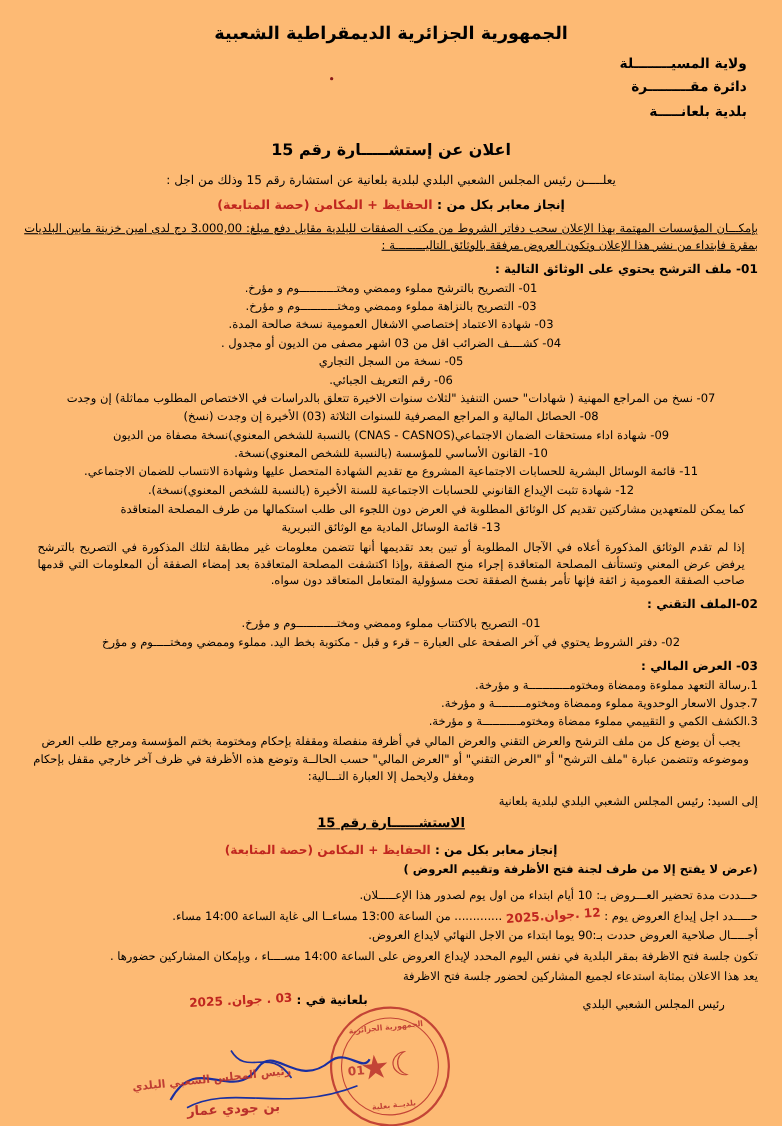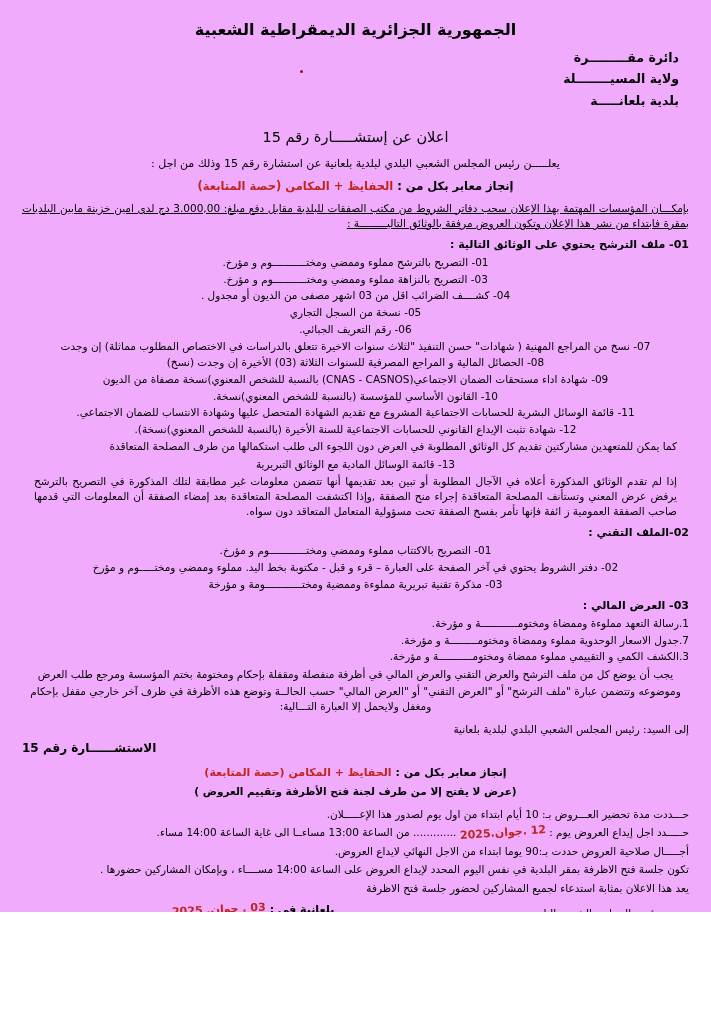--- a/index.html
+++ b/index.html
@@ -7,23 +7,23 @@
     padding: 0;
     background: #ffffff;
   }
   body {
     font-family: "DejaVu Sans", "Liberation Sans", sans-serif;
     color: #000;
   }
   .page {
     position: relative;
     width: 711px;
-    height: 912px;
+    height: 1024px;
     margin: 0 auto;
-    background: #f0abfc;
+    background: #fdba74;
     overflow: hidden;
     box-sizing: border-box;
     padding: 10px 22px 0 22px;
     font-size: 10.5px;
     line-height: 1.45;
   }
   .hdr-title {
     text-align: center;
     font-weight: bold;
     font-size: 16px;
@@ -43,21 +43,21 @@
     position: absolute;
     left: 300px;
     top: 70px;
     width: 3px;
     height: 3px;
     background: #8a1a1a;
     border-radius: 50%;
   }
   .announce-title {
     text-align: center;
-    font-weight: normal;
+    font-weight: bold;
     font-size: 14.5px;
     margin: 16px 0 8px 0;
   }
   .lead {
     text-align: center;
     font-size: 11px;
     margin: 2px 0 6px 0;
   }
   .subject-line {
     text-align: center;
@@ -103,34 +103,35 @@
     text-align: center;
     font-size: 10.5px;
     margin: 2px 0;
   }
   .to-line {
     text-align: right;
     font-size: 10.5px;
     margin: 8px 0 2px 0;
   }
   .cons-title {
-    text-align: left;
+    text-align: center;
     font-weight: bold;
     font-size: 12px;
     margin: 2px 0 8px 0;
+    text-decoration: underline;
   }
   .box-line {
     text-align: center;
     font-weight: bold;
     font-size: 11px;
     margin: 3px 0;
   }
   .box-line .red { color: #c0261f; }
   .box-sub {
-    text-align: center;
+    text-align: right;
     font-size: 10.5px;
     margin: 2px 0 8px 0;
     font-weight: bold;
   }
   .deadline {
     text-align: right;
     font-size: 10.5px;
     margin: 3px 0;
     position: relative;
   }
@@ -248,59 +249,59 @@
 </head>
 <body>
 
 <div class="page">
 
   <div class="dot-mark"></div>
 
   <div class="hdr-title">الجمهورية الجزائرية  الديمقراطية الشعبية</div>
 
   <div class="wilaya-block">
+    <div>ولاية المسيــــــــلة</div>
     <div>دائرة مقـــــــــرة</div>
-    <div>ولاية المسيــــــــلة</div>
     <div>بلدية بلعانـــــة</div>
   </div>
 
   <div class="announce-title">اعلان عن إستشـــــارة رقم 15</div>
 
   <div class="lead">يعلـــــن رئيس المجلس الشعبي البلدي  لبلدية بلعانية عن استشارة رقم 15 وذلك من اجل :</div>
 
   <div class="subject-line">
     <span>إنجاز معابر بكل من :</span>
     <span class="red">الحفايظ + المكامن (حصة المتابعة)</span>
   </div>
 
   <div class="para">بإمكـــان المؤسسات المهتمة بهذا الإعلان سحب دفاتر الشروط  من مكتب الصفقات للبلدية مقابل دفع مبلغ: 3.000,00 دج لدى امين  خزينة مابين البلديات بمقرة فابتداء من نشر هذا الإعلان  وتكون العروض مرفقة بالوثائق التاليـــــــــة :</div>
 
   <div class="sec-head">01- ملف الترشح يحتوي على الوثائق التالية :</div>
   <ul class="items">
     <li class="item-c">01-  التصريح بالترشح مملوء وممضي ومختـــــــــــوم و مؤرخ.</li>
     <li class="item-c">03-  التصريح بالنزاهة مملوء وممضي ومختـــــــــــوم و مؤرخ.</li>
+    <li class="item-c">03-  شهادة الاعتماد إختصاصي الاشغال العمومية نسخة صالحة المدة.</li>
     <li class="item-c">04- كشــــف الضرائب اقل من 03 اشهر مصفى من الديون أو مجدول .</li>
     <li class="item-c">05-  نسخة  من السجل التجاري</li>
     <li class="item-c">06-  رقم التعريف الجبائي.</li>
     <li class="item-c">07-  نسخ من المراجع المهنية ( شهادات" حسن التنفيذ "لثلاث سنوات الاخيرة تتعلق بالدراسات في الاختصاص المطلوب مماثلة) إن وجدت</li>
     <li class="item-c">08- الحصائل المالية و المراجع المصرفية للسنوات الثلاثة (03) الأخيرة إن وجدت  (نسخ)</li>
     <li class="item-c">09- شهادة اداء مستحقات الضمان الاجتماعي(CNAS - CASNOS) بالنسبة للشخص المعنوي)نسخة مصفاة من الديون</li>
     <li class="item-c">10- القانون الأساسي للمؤسسة (بالنسبة للشخص المعنوي)نسخة.</li>
     <li class="item-c">11- قائمة الوسائل البشرية للحسابات الاجتماعية المشروع مع تقديم الشهادة المتحصل عليها وشهادة الانتساب للضمان الاجتماعي.</li>
     <li class="item-c">12- شهادة  تثبت الإيداع القانوني للحسابات الاجتماعية للسنة الأخيرة (بالنسبة للشخص المعنوي)نسخة).</li>
   </ul>
   <div class="note">كما يمكن للمتعهدين مشاركتين تقديم كل الوثائق المطلوبة في العرض دون اللجوء الى طلب استكمالها من طرف المصلحة المتعاقدة</div>
   <div class="item-c">13- قائمة الوسائل المادية مع الوثائق التبريرية</div>
   <div class="note">إذا لم تقدم الوثائق المذكورة أعلاه في الآجال المطلوبة أو تبين بعد تقديمها أنها تتضمن معلومات غير مطابقة لتلك المذكورة في التصريح بالترشح يرفض عرض المعني وتستأنف المصلحة المتعاقدة إجراء منح الصفقة ,وإذا اكتشفت المصلحة المتعاقدة بعد إمضاء الصفقة أن المعلومات التي قدمها صاحب الصفقة العمومية ز ائفة فإنها تأمر بفسخ الصفقة تحت مسؤولية المتعامل المتعاقد دون سواه.</div>
 
   <div class="sec-head">02-الملف التقني :</div>
   <ul class="items">
     <li class="item-c">01-  التصريح بالاكتتاب مملوء وممضي ومختــــــــــــوم و مؤرخ.</li>
     <li class="item-c">02- دفتر الشروط يحتوي في آخر الصفحة على العبارة –  قرء و قبل -  مكتوبة بخط اليد. مملوء وممضي ومختـــــوم و مؤرخ</li>
-    <li class="item-c">03- مذكرة تقنية تبريرية مملوءة وممضية ومختــــــــــــومة و مؤرخة</li>
   </ul>
 
   <div class="sec-head">03- العرض المالي :</div>
   <ul class="items">
     <li class="fin-item">1.رسالة التعهد مملوءة وممضاة ومختومــــــــــــة و مؤرخة.</li>
     <li class="fin-item">7.جدول الاسعار الوحدوية مملوء وممضاة ومختومـــــــــة و مؤرخة.</li>
     <li class="fin-item">3.الكشف الكمي و التقييمي مملوء ممضاة ومختومـــــــــــة و مؤرخة.</li>
   </ul>
   <div class="centered">يجب أن  يوضع كل من ملف الترشح والعرض التقني والعرض المالي في أظرفة منفصلة ومقفلة بإحكام ومختومة بختم المؤسسة ومرجع طلب العرض</div>
   <div class="centered">وموضوعه وتتضمن عبارة "ملف الترشح" أو "العرض التقني" أو "العرض المالي" حسب الحالــة وتوضع هذه الأظرفة في ظرف آخر خارجي مقفل بإحكام ومغفل  ولايحمل إلا العبارة التـــالية:</div>

